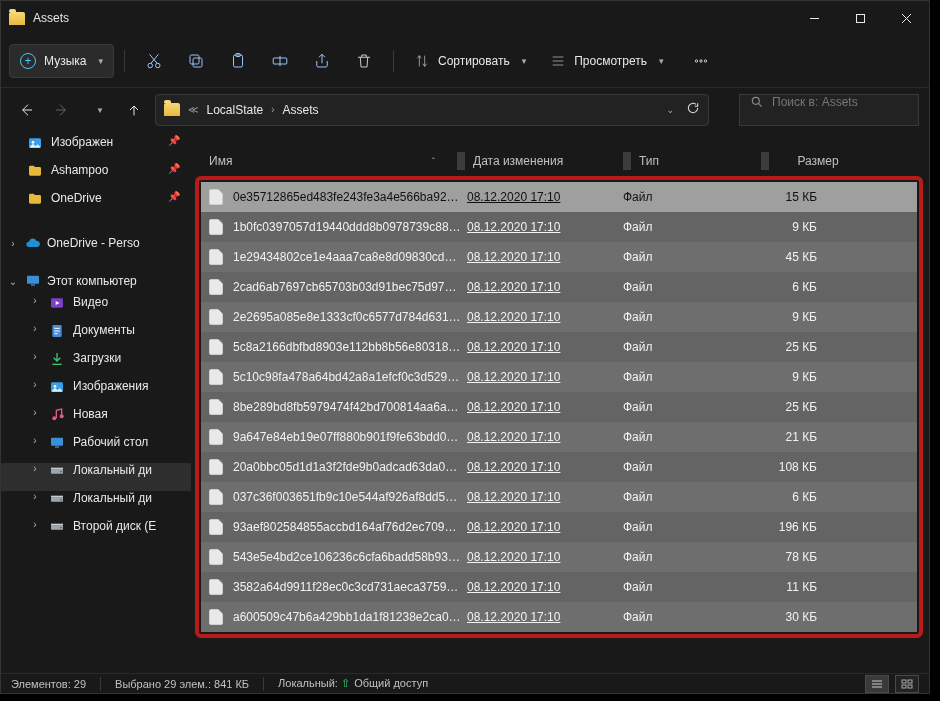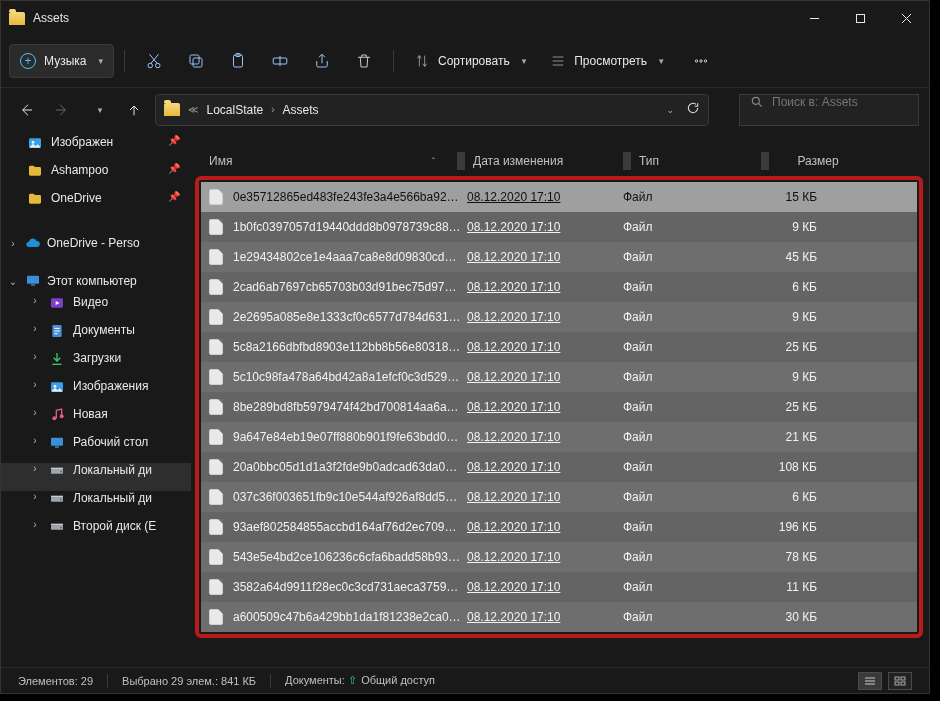--- a/index.html
+++ b/index.html
@@ -213,23 +213,23 @@
     width: 5px; height: 5px; background: var(--bg-row-a);
     clip-path: polygon(0 0, 100% 0, 100% 100%);
   }
   .row.sel .file-ico::after { background: var(--bg-row-selected); }
   .row .r-name { width: 230px; overflow: hidden; text-overflow: ellipsis; white-space: nowrap; }
   .row .r-date { width: 156px; padding-left: 4px; text-decoration: underline; }
   .row .r-type { width: 120px; padding-left: 4px; }
   .row .r-size { width: 88px; text-align: right; padding-right: 10px; }
   
   .statusbar {
-    height: 26px; background: var(--bg);
+    height: 20px; background: var(--bg);
     display: flex; align-items: center; gap: 14px;
-    padding: 0 17px; border-top: 1px solid #2a2a2a;
+    padding: 0 10px; border-top: 1px solid #2a2a2a;
     font-size: 11px; color: var(--fg-dim);
   }
   .status-sep { width:1px; height: 14px; background: #3a3a3a; }
   .status-right { margin-left: auto; display: flex; gap: 6px; align-items: center; }
   .view-toggle {
     width: 24px; height: 18px; border: 1px solid #4a4a4a; display:flex; align-items:center; justify-content:center;
     background: #222;
   }
   .view-toggle.active { background: #3a3a3a; }
   .share-ico { color:#2ecc71; margin-right:4px; font-size: 11px; }
@@ -658,21 +658,21 @@
 
   <div class="statusbar">
     <span>
       <span>Элементов:</span>
       <span>29</span>
     </span>
     <span class="status-sep"></span>
     <span>Выбрано 29 элем.: 841 КБ</span>
     <span class="status-sep"></span>
     <span>
-      <span>Документы:</span>
+      <span>Локальный:</span>
       <span class="share-ico">⇧</span><span>Общий доступ</span>
     </span>
     <div class="status-right">
       <div class="view-toggle active">
         <svg width="12" height="10" viewBox="0 0 12 10" stroke="#ccc" stroke-width="1">
             <line x1="1" y1="2" x2="11" y2="2"></line>
             <line x1="1" y1="5" x2="11" y2="5"></line>
             <line x1="1" y1="8" x2="11" y2="8"></line>
           </svg>
       </div>

